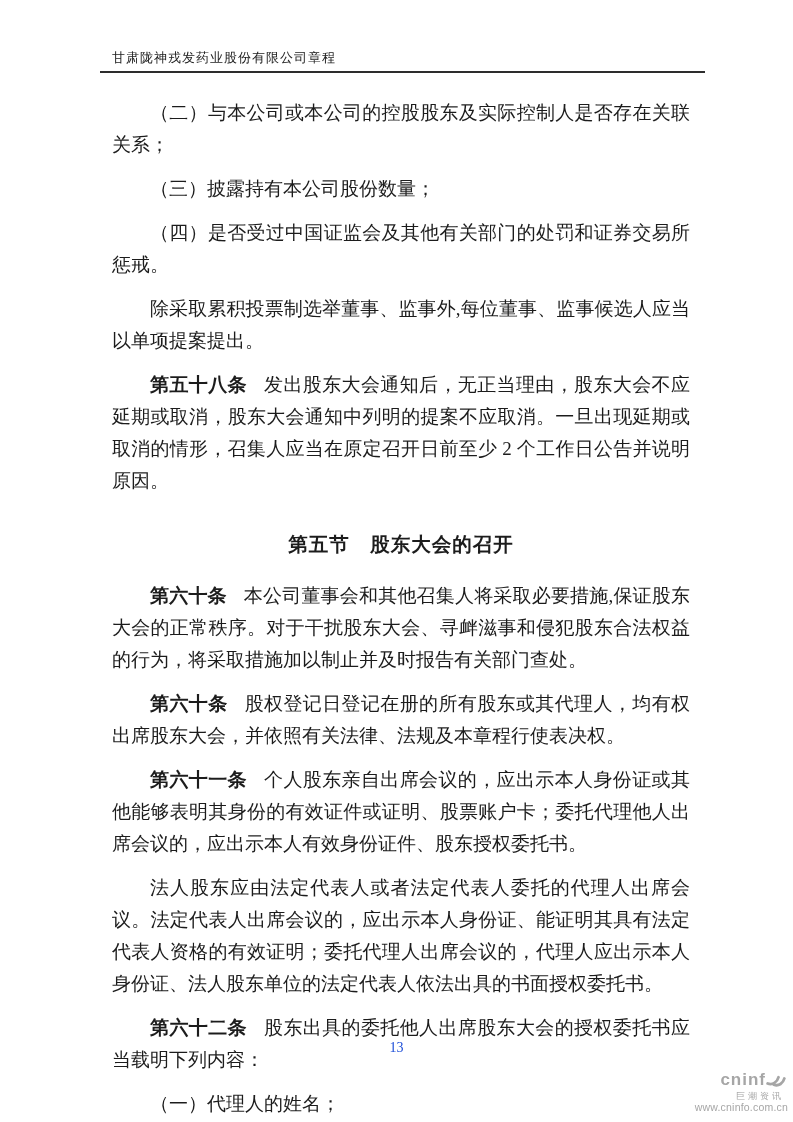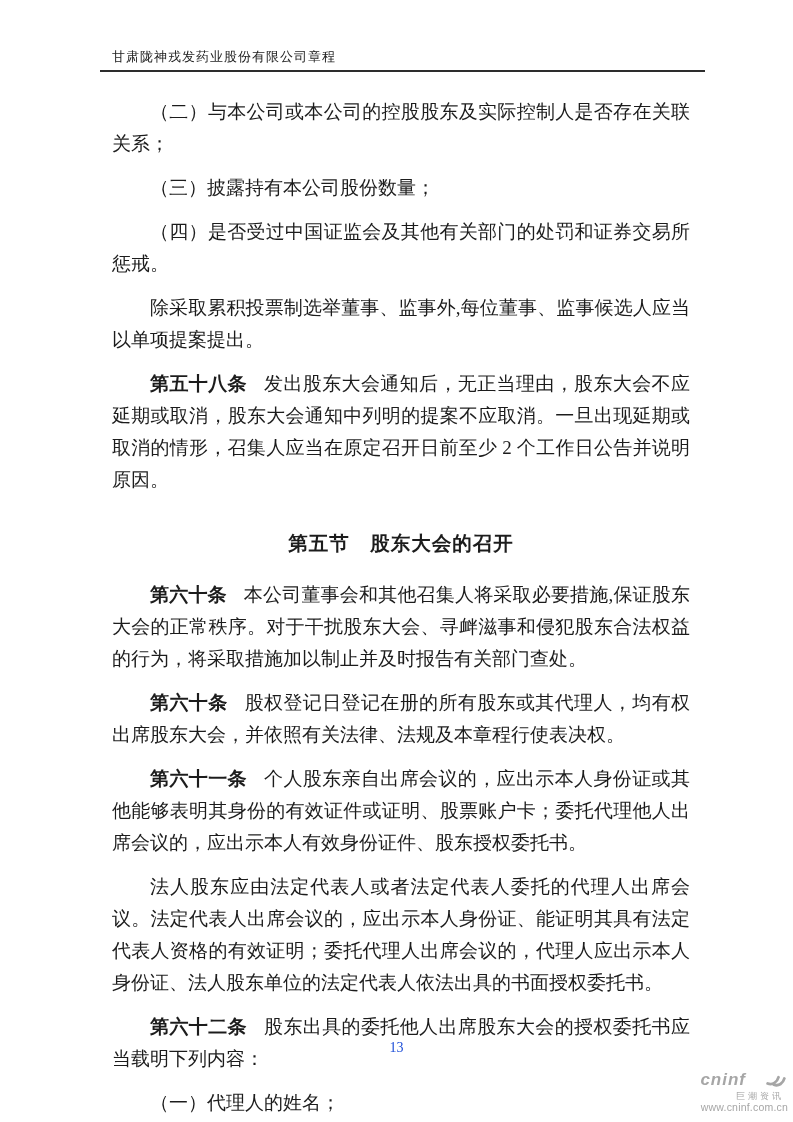--- a/index.html
+++ b/index.html
@@ -12,22 +12,22 @@
     width: 793px;
     height: 1122px;
     background: #ffffff;
     overflow: hidden;
     font-family: "Liberation Serif", "DejaVu Serif", serif;
     color: #1c1c1c;
     box-sizing: border-box;
   }
   
   .page-header {
-    margin: 0 88px 0 100px;
-    padding-top: 48px;
+    margin: 17px 88px 0 100px;
+    padding-top: 32px;
   }
   .header-title {
     font-size: 13px;
     letter-spacing: 1px;
     padding: 0 0 4px 12px;
     border-bottom: 2px solid #2d2d2d;
     color: #222222;
   }
   
   .doc-body {
@@ -70,23 +70,22 @@
     text-align: right;
     font-family: "Liberation Sans", "DejaVu Sans", sans-serif;
     color: #a6a6a6;
     line-height: 1.1;
     user-select: none;
   }
   .cninfo-brand-row {
     display: flex;
     justify-content: flex-end;
     align-items: center;
-    gap: 20px;
+    gap: 0;
     padding-right: 2px;
-    font-style: italic;
   }
   .cninfo-brand {
     font-weight: bold;
     font-size: 17px;
     letter-spacing: 1px;
   }
   .cninfo-swirl {
     width: 20px;
     height: 20px;
     display: block;
@@ -133,16 +132,16 @@
 
   <div class="cninfo-logo">
     <div class="cninfo-brand-row">
       <span class="cninfo-brand">cninf</span>
       <svg class="cninfo-swirl" viewBox="0 0 24 24" aria-hidden="true">
         <path d="M2 15 C 8 17.5, 13.5 13, 15 7.5" fill="none" stroke="#a6a6a6" stroke-width="3.4" stroke-linecap="round"></path>
         <path d="M9.5 16.5 C 15.5 18.5, 20.5 14.5, 22 9" fill="none" stroke="#a6a6a6" stroke-width="3.4" stroke-linecap="round"></path>
       </svg>
     </div>
     <div class="cninfo-cn">巨潮资讯</div>
-    <div class="cninfo-url">www.cninf.com.cn</div>
+    <div class="cninfo-url">www.cninfo.com.cn</div>
   </div>
 
 </div>
 
 </body></html>

